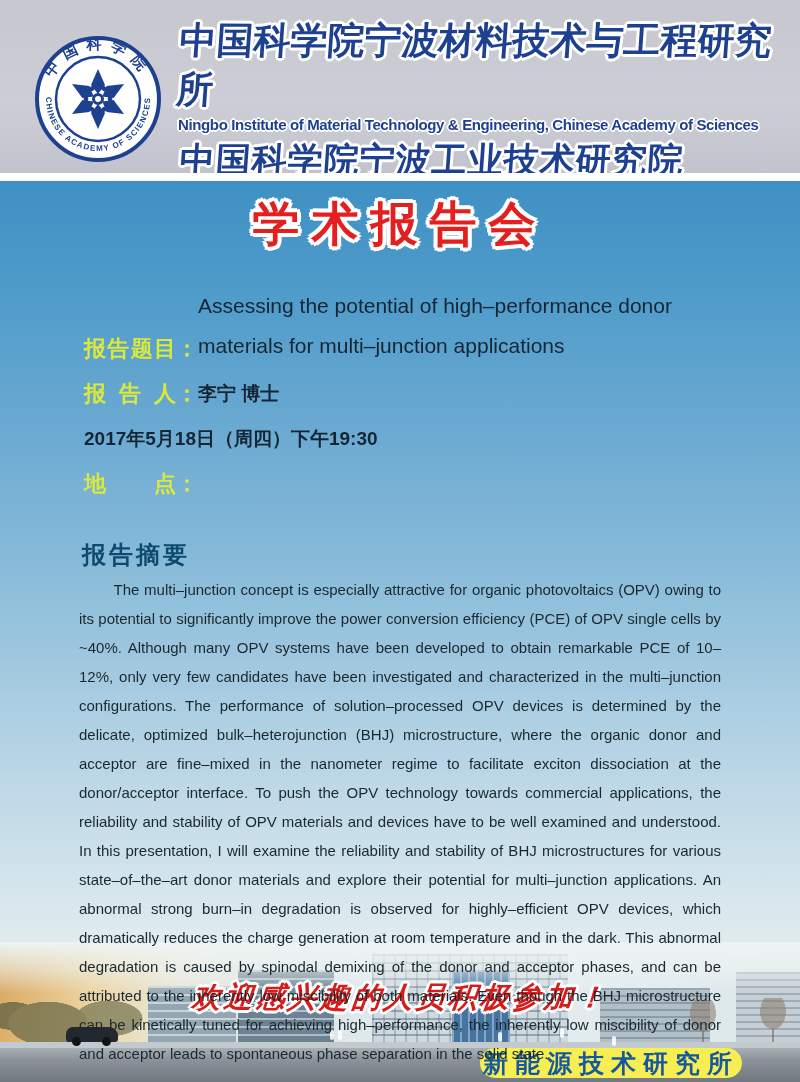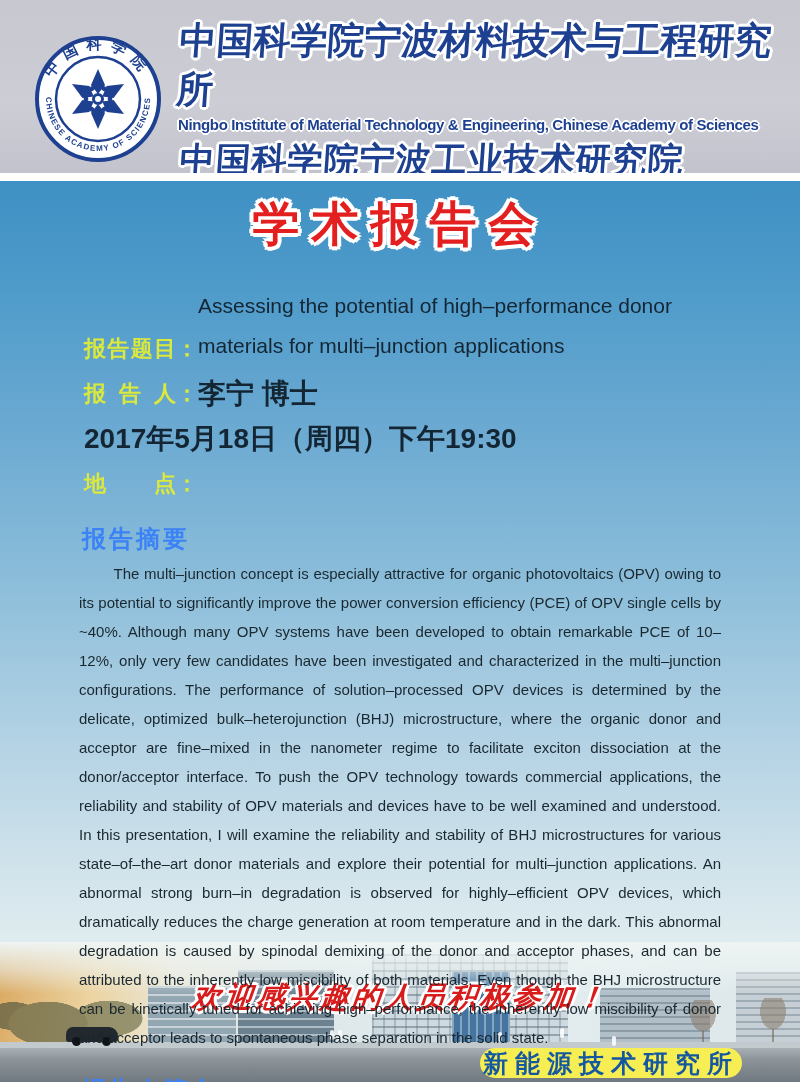--- a/index.html
+++ b/index.html
@@ -29,23 +29,23 @@
   .main-title{margin:0 auto;text-align:center;color:#e31f1f;
     font-family:"Liberation Serif","DejaVu Serif",serif;font-weight:bold;font-size:47px;letter-spacing:12px;
     text-shadow:-3px -3px 0 #fff,3px -3px 0 #fff,-3px 3px 0 #fff,3px 3px 0 #fff,0 -4px 0 #fff,0 4px 0 #fff,-4px 0 0 #fff,4px 0 0 #fff;}
 
   .info{margin:30px 0 0 84px;}
   .row{display:flex;align-items:flex-end;margin-bottom:11px;}
   .lbl-wrap{flex:0 0 auto;color:#dbe83c;font-size:22px;font-weight:bold;line-height:34px;}
   .lbl{display:inline-block;width:92px;text-align:justify;text-align-last:justify;}
   .val{color:#142633;line-height:34px;}
   .val-en{font-size:21px;width:548px;line-height:40px;font-weight:normal;}
-  .val-zh{font-size:28px;font-weight:bold;}
+  .val-zh{font-size:19px;font-weight:bold;}
 
-  .sec-head{margin:22px 0 4px 82px;color:#3b82f6;font-family:"Liberation Serif","DejaVu Serif",serif;
+  .sec-head{margin:38px 0 4px 82px;color:#0c4a6e;font-family:"Liberation Serif","DejaVu Serif",serif;
     font-weight:bold;font-size:24px;letter-spacing:3px;}
   .para{width:642px;margin:0 0 0 79px;font-size:15px;line-height:29px;text-align:justify;
     text-indent:2.3em;color:#1a2830;}
 
   
   .photo{position:absolute;bottom:0;left:0;width:800px;height:140px;z-index:1;overflow:hidden;}
   .sky{position:absolute;inset:0;background:linear-gradient(100deg,#d9a75f 0%,#ecd3a0 12%,#e9e6d6 22%,#dde7ea 38%,#e4edf0 62%,#dce7ea 100%);}
   .bld{position:absolute;}
   .b1{left:148px;top:44px;width:88px;height:62px;background:#93a7b3;
       background-image:repeating-linear-gradient(180deg,rgba(255,255,255,.5) 0 2px,rgba(0,0,0,0) 2px 8px);}

